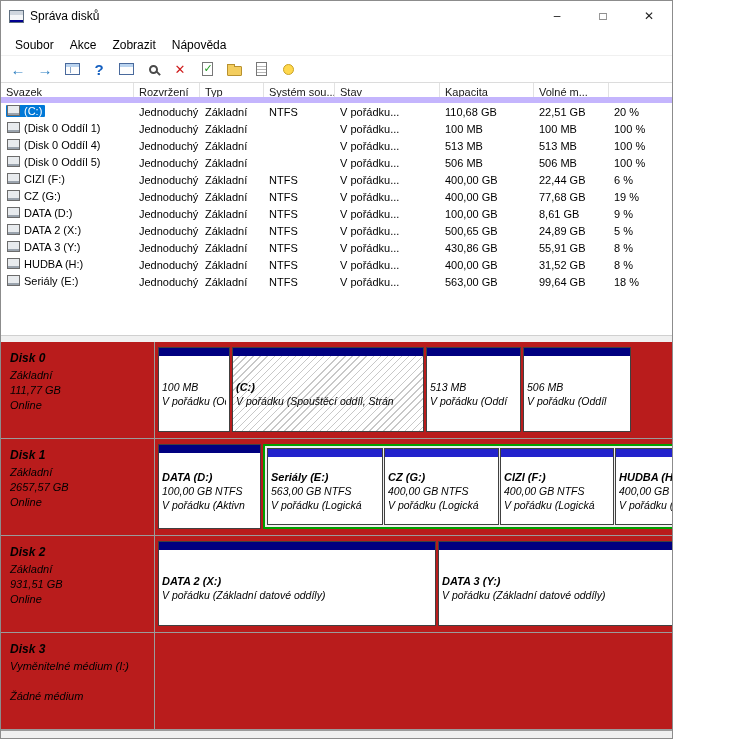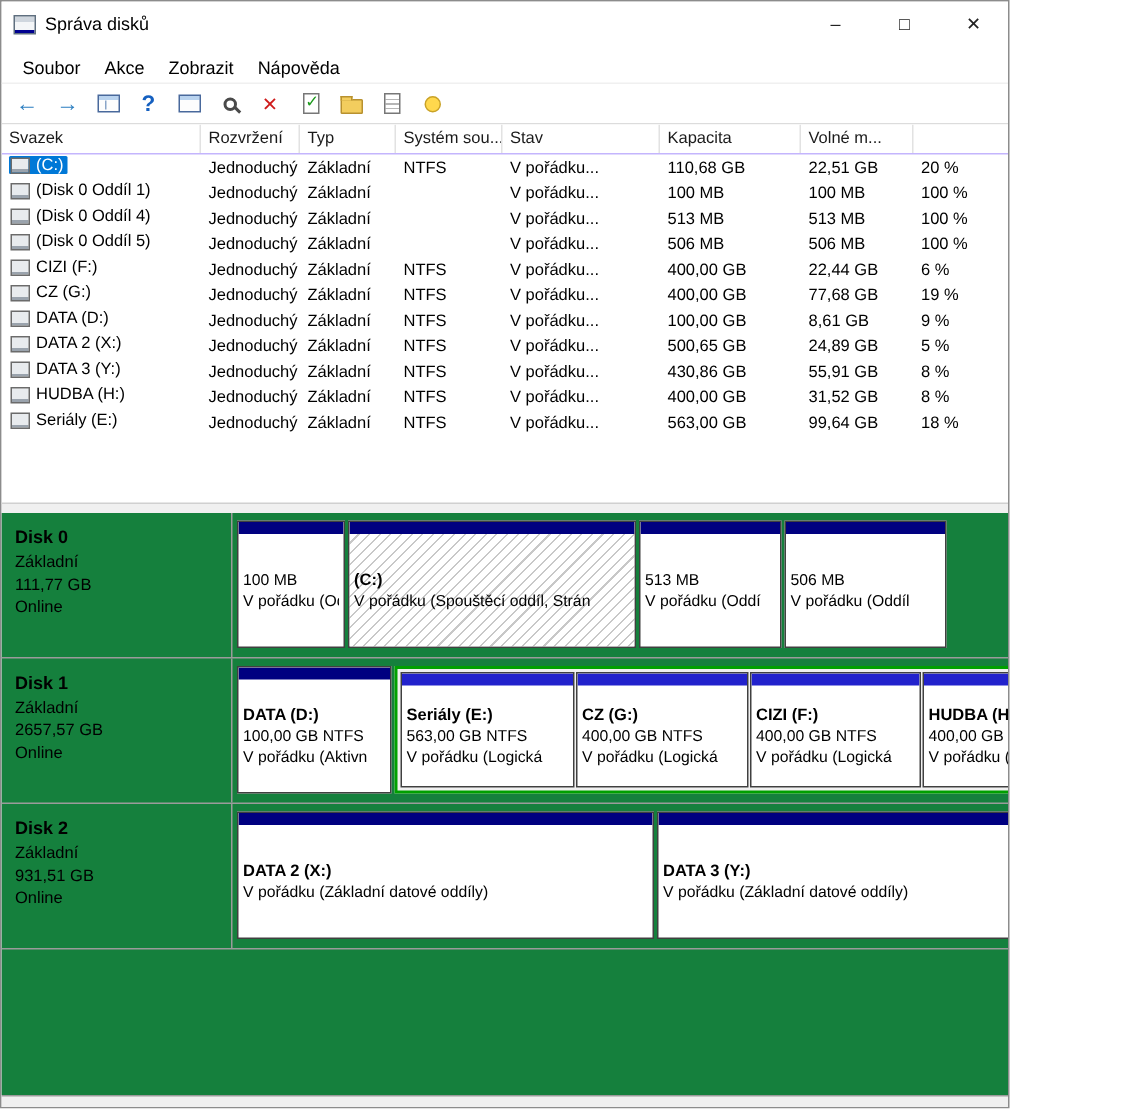--- a/index.html
+++ b/index.html
@@ -34,33 +34,33 @@
   .ic-check-document { width:11px; height:14px; border:1px solid #777; background:#fff; }
   .ic-check-document::after { content:"\2713"; position:absolute; left:1px; top:0px; font-weight:bold; font-size:11px; color:#1c9a1c; }
   .ic-open-folder { width:15px; height:10px; margin-top:3px; background:#f3cd5e; border:1px solid #b8912f; border-radius:1px; }
   .ic-open-folder::before { content:""; position:absolute; top:-3px; left:-1px; width:6px; height:2px; background:#f3cd5e; border:1px solid #b8912f; border-bottom:none; }
   .ic-document { width:11px; height:14px; border:1px solid #777; background:linear-gradient(#fff 0 3px,#b5b5b5 3px 4px,#fff 4px 6px,#b5b5b5 6px 7px,#fff 7px 9px,#b5b5b5 9px 10px,#fff 10px); }
   .ic-hint { width:11px; height:11px; border-radius:50%; background:#ffd84d; border:1px solid #c9a227; }
 
   
   .list-pane { flex:1 1 auto; background:#fff; overflow:hidden; border-bottom:1px solid #d0d0d0; }
   .lheader,.trow { display:grid; grid-template-columns:133px 66px 64px 71px 105px 94px 75px 1fr; }
-  .lheader { height:20px; border-bottom:1px solid #c4b5fd; background:#fff; }
+  .lheader { height:20px; border-bottom:6px solid #c4b5fd; background:#fff; }
   .hcell { padding:3px 5px 0; font-size:11px; color:#1a1a1a; border-right:1px solid #e2e2e2; white-space:nowrap; overflow:hidden; }
   .trow { height:17px; align-items:center; }
   .tcell { padding:0 5px; font-size:11px; white-space:nowrap; overflow:hidden; }
   .vol-label { display:inline-flex; align-items:center; gap:4px; padding:0 3px 0 1px; border-radius:1px; }
   .vol-label.selected { background:var(--sel); color:#fff; }
   .vol-icon { width:13px; height:11px; border:1px solid #6b6b6b; background:linear-gradient(#e8ebee 0 7px,#9aa3ad 7px); flex:0 0 auto; }
 
   
   .splitter { flex:0 0 6px; background:#f0f0f0; }
 
   
-  .disk-pane { flex:0 0 388px; background:#15803d; }
+  .disk-pane { flex:0 0 388px; background:#b91c1c;font-style:italic; }
   .disk-row { height:97px; display:flex; border-bottom:1px solid #9b9b9b; }
   .disk-info { width:154px; flex:0 0 auto; border-right:1px solid #9b9b9b; padding:9px 4px 0 9px; overflow:hidden; }
   .disk-name { font-size:12px; font-weight:bold; margin-bottom:3px; white-space:nowrap; }
   .disk-line { font-size:11px; line-height:15px; min-height:15px; white-space:nowrap; }
   .parts { flex:1 1 auto; display:flex; align-items:flex-start; padding:5px 0 0 3px; overflow:hidden; }
   .part { height:85px; flex:0 0 auto; border:1px solid #404040; background:#fff; margin-right:2px; display:flex; flex-direction:column; overflow:hidden; }
   .strip { height:8px; flex:0 0 auto; }
   .strip.primary { background:var(--primary); }
   .strip.logical { background:var(--logical); }
   .pbody { flex:1 1 auto; padding:2px 3px; display:flex; flex-direction:column; justify-content:center; font-size:10.5px; line-height:14px; overflow:hidden; }
@@ -398,17 +398,26 @@
           </div>
           <div class="part" style="width: 277px;">
             <div class="strip primary"></div>
             <div class="pbody">
               <div class="ptitle">DATA 3 (Y:)</div>
               <div>V pořádku (Základní datové oddíly)</div>
             </div>
           </div>
         </div>
       </div>
+      <div class="disk-row">
+        <div class="disk-info">
+          <div class="disk-name">Disk 3</div>
+          <div class="disk-line">Vyměnitelné médium (I:)</div>
+          <div class="disk-line"></div>
+          <div class="disk-line">Žádné médium</div>
+        </div>
+        <div class="parts"></div>
+      </div>
     </div>
 
   <div class="legend-strip"></div>
 
 </div>
 
 </body></html>

